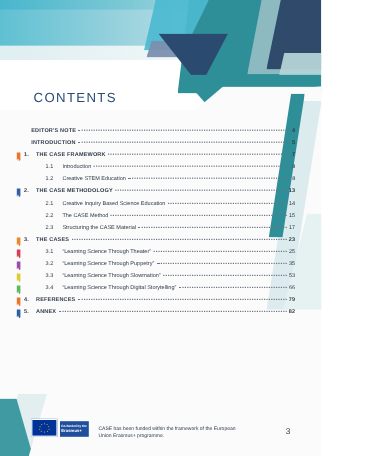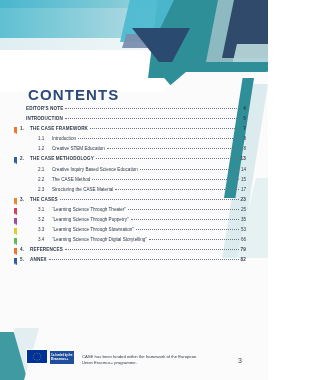--- a/index.html
+++ b/index.html
@@ -119,22 +119,22 @@
     clip-path:polygon(22% 0,72% 0,100% 100%,0 100%);
   }
   .bl-white{
     position:absolute;left:24px;top:0;width:40px;height:52px;
     background:#fbfbfb;
     clip-path:polygon(38% 0,100% 0,100% 100%,0 100%);
   }
 
   
   .contents-title{
-    position:absolute;left:28px;top:86px;
-    font-size:15px;font-weight:bold;color:#2b4a77;
+    position:absolute;left:28px;top:76px;
+    font-size:11px;font-weight:normal;color:#2b4a77;
     letter-spacing:1.1px;
   }
 
   .toc{
     position:absolute;left:20px;top:106px;width:226px;
   }
   .toc-row{
     position:relative;
     display:flex;align-items:baseline;
     height:10.1px;

